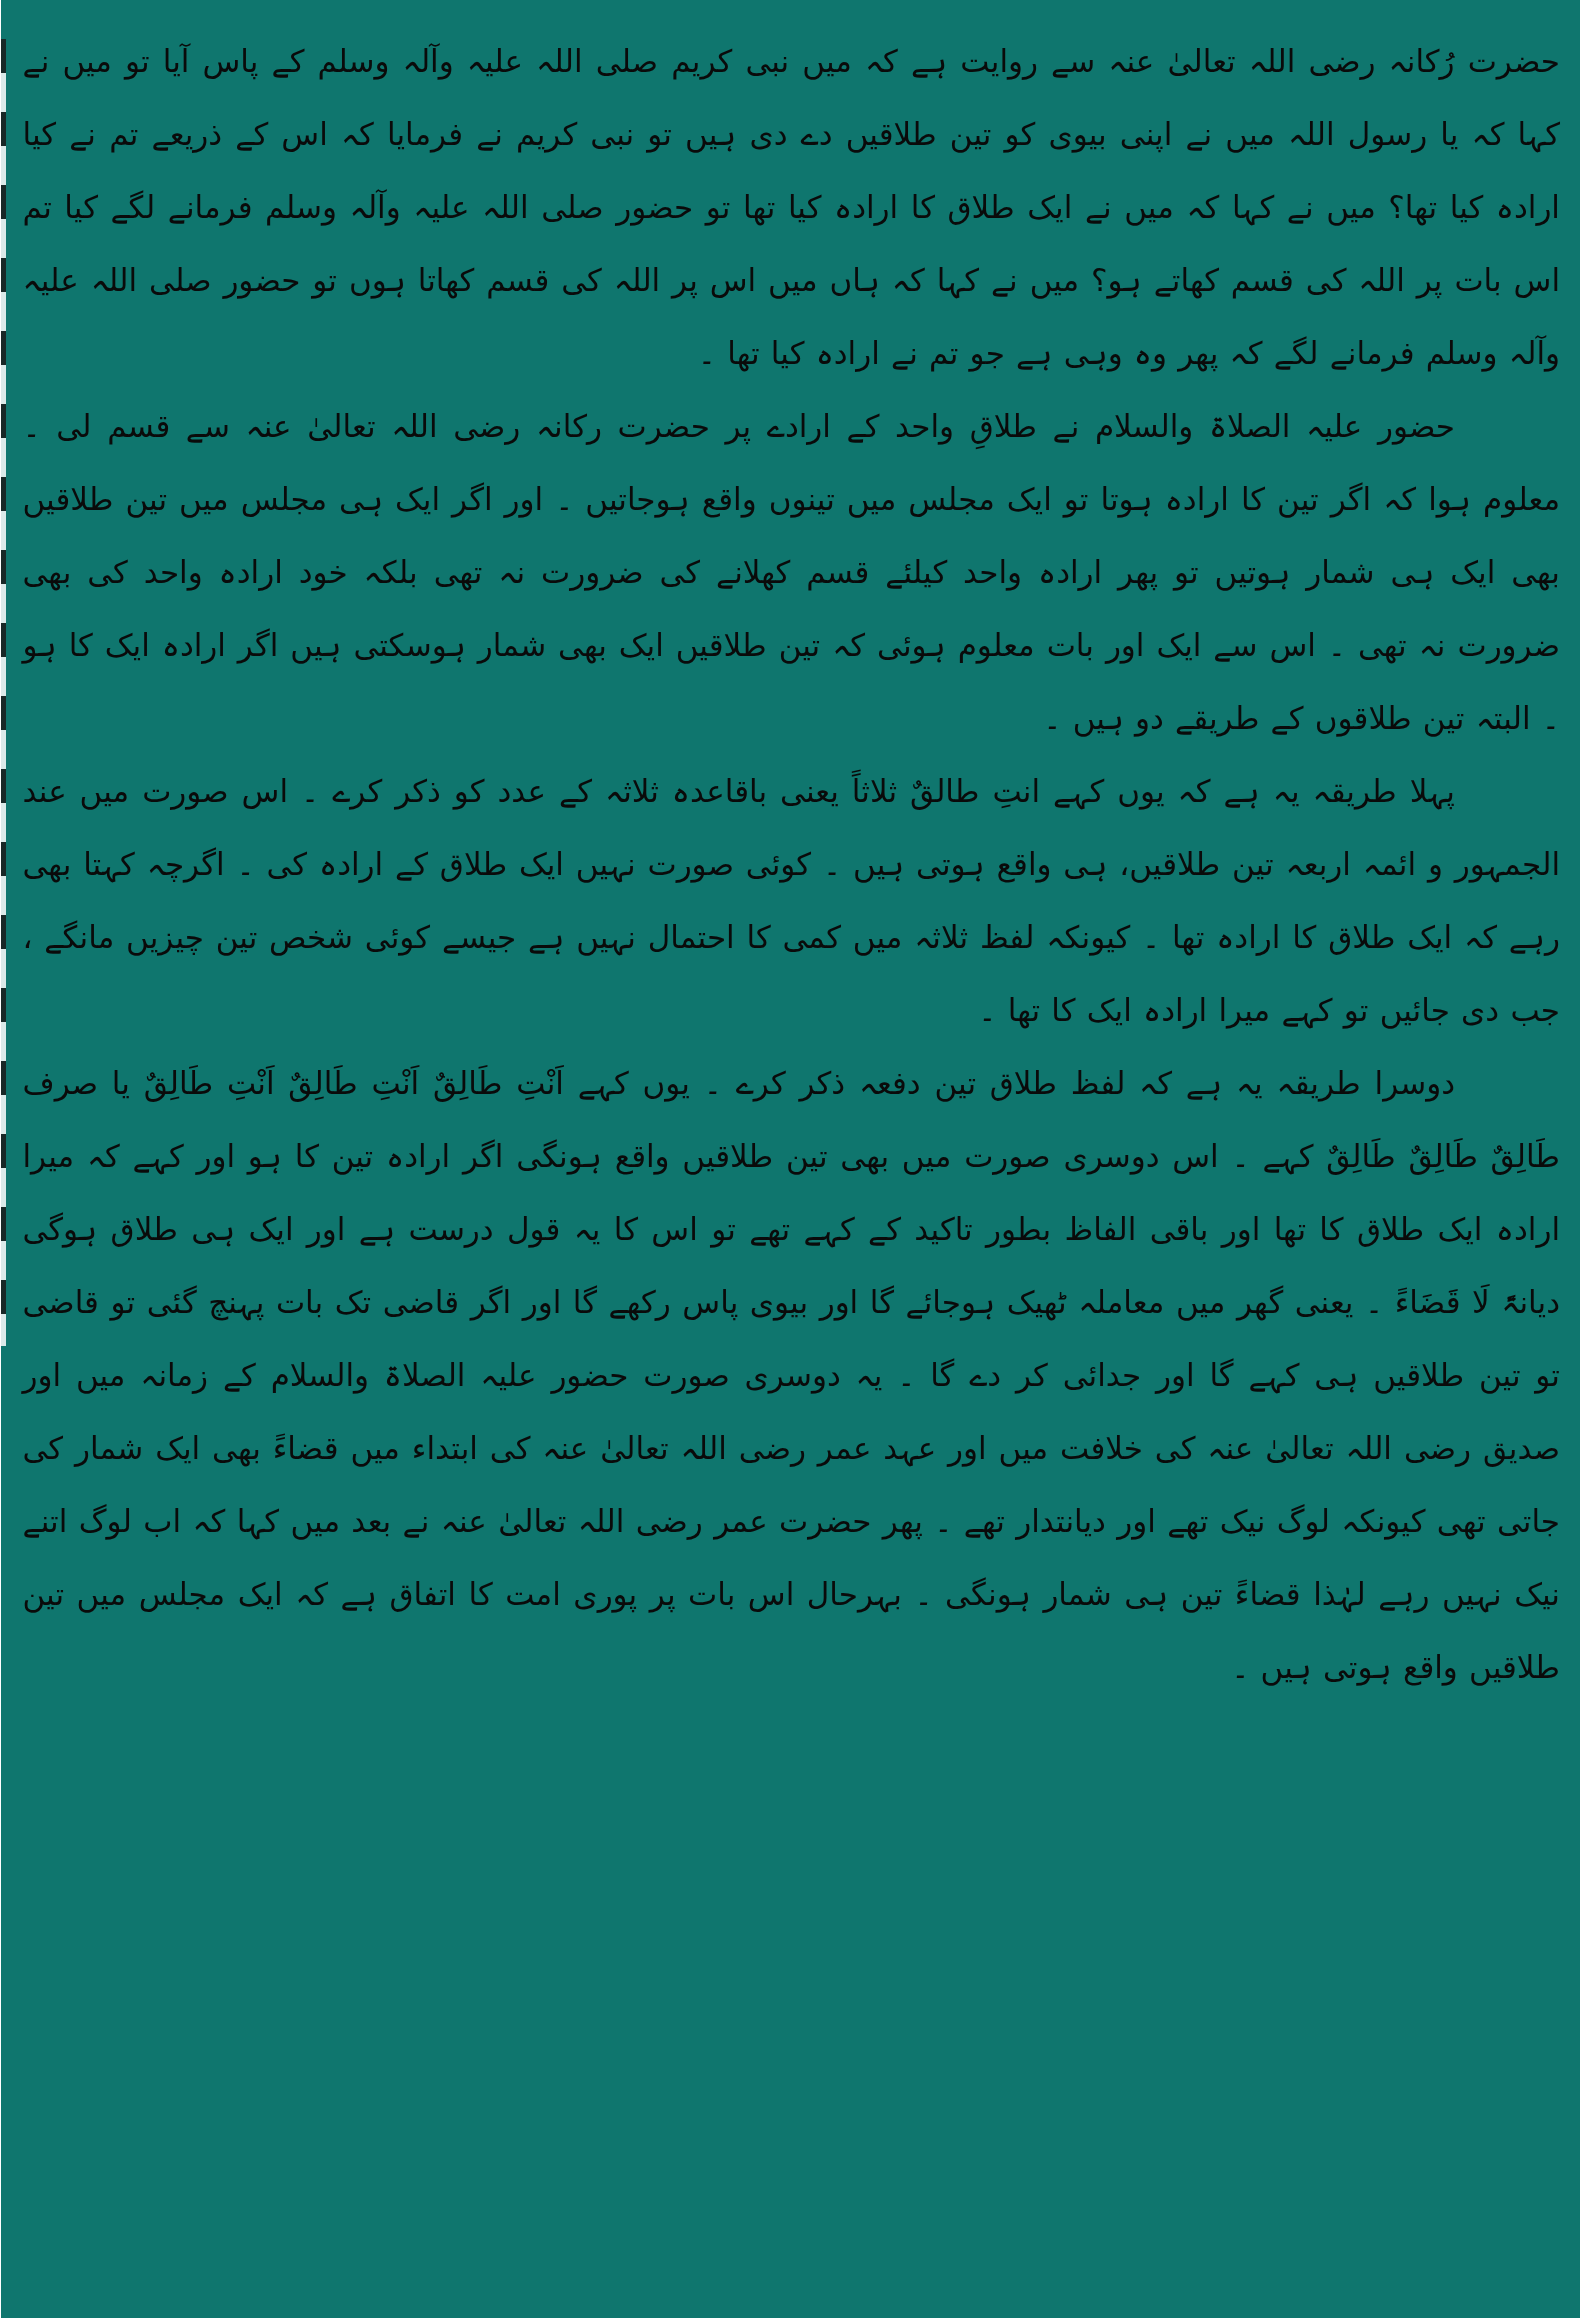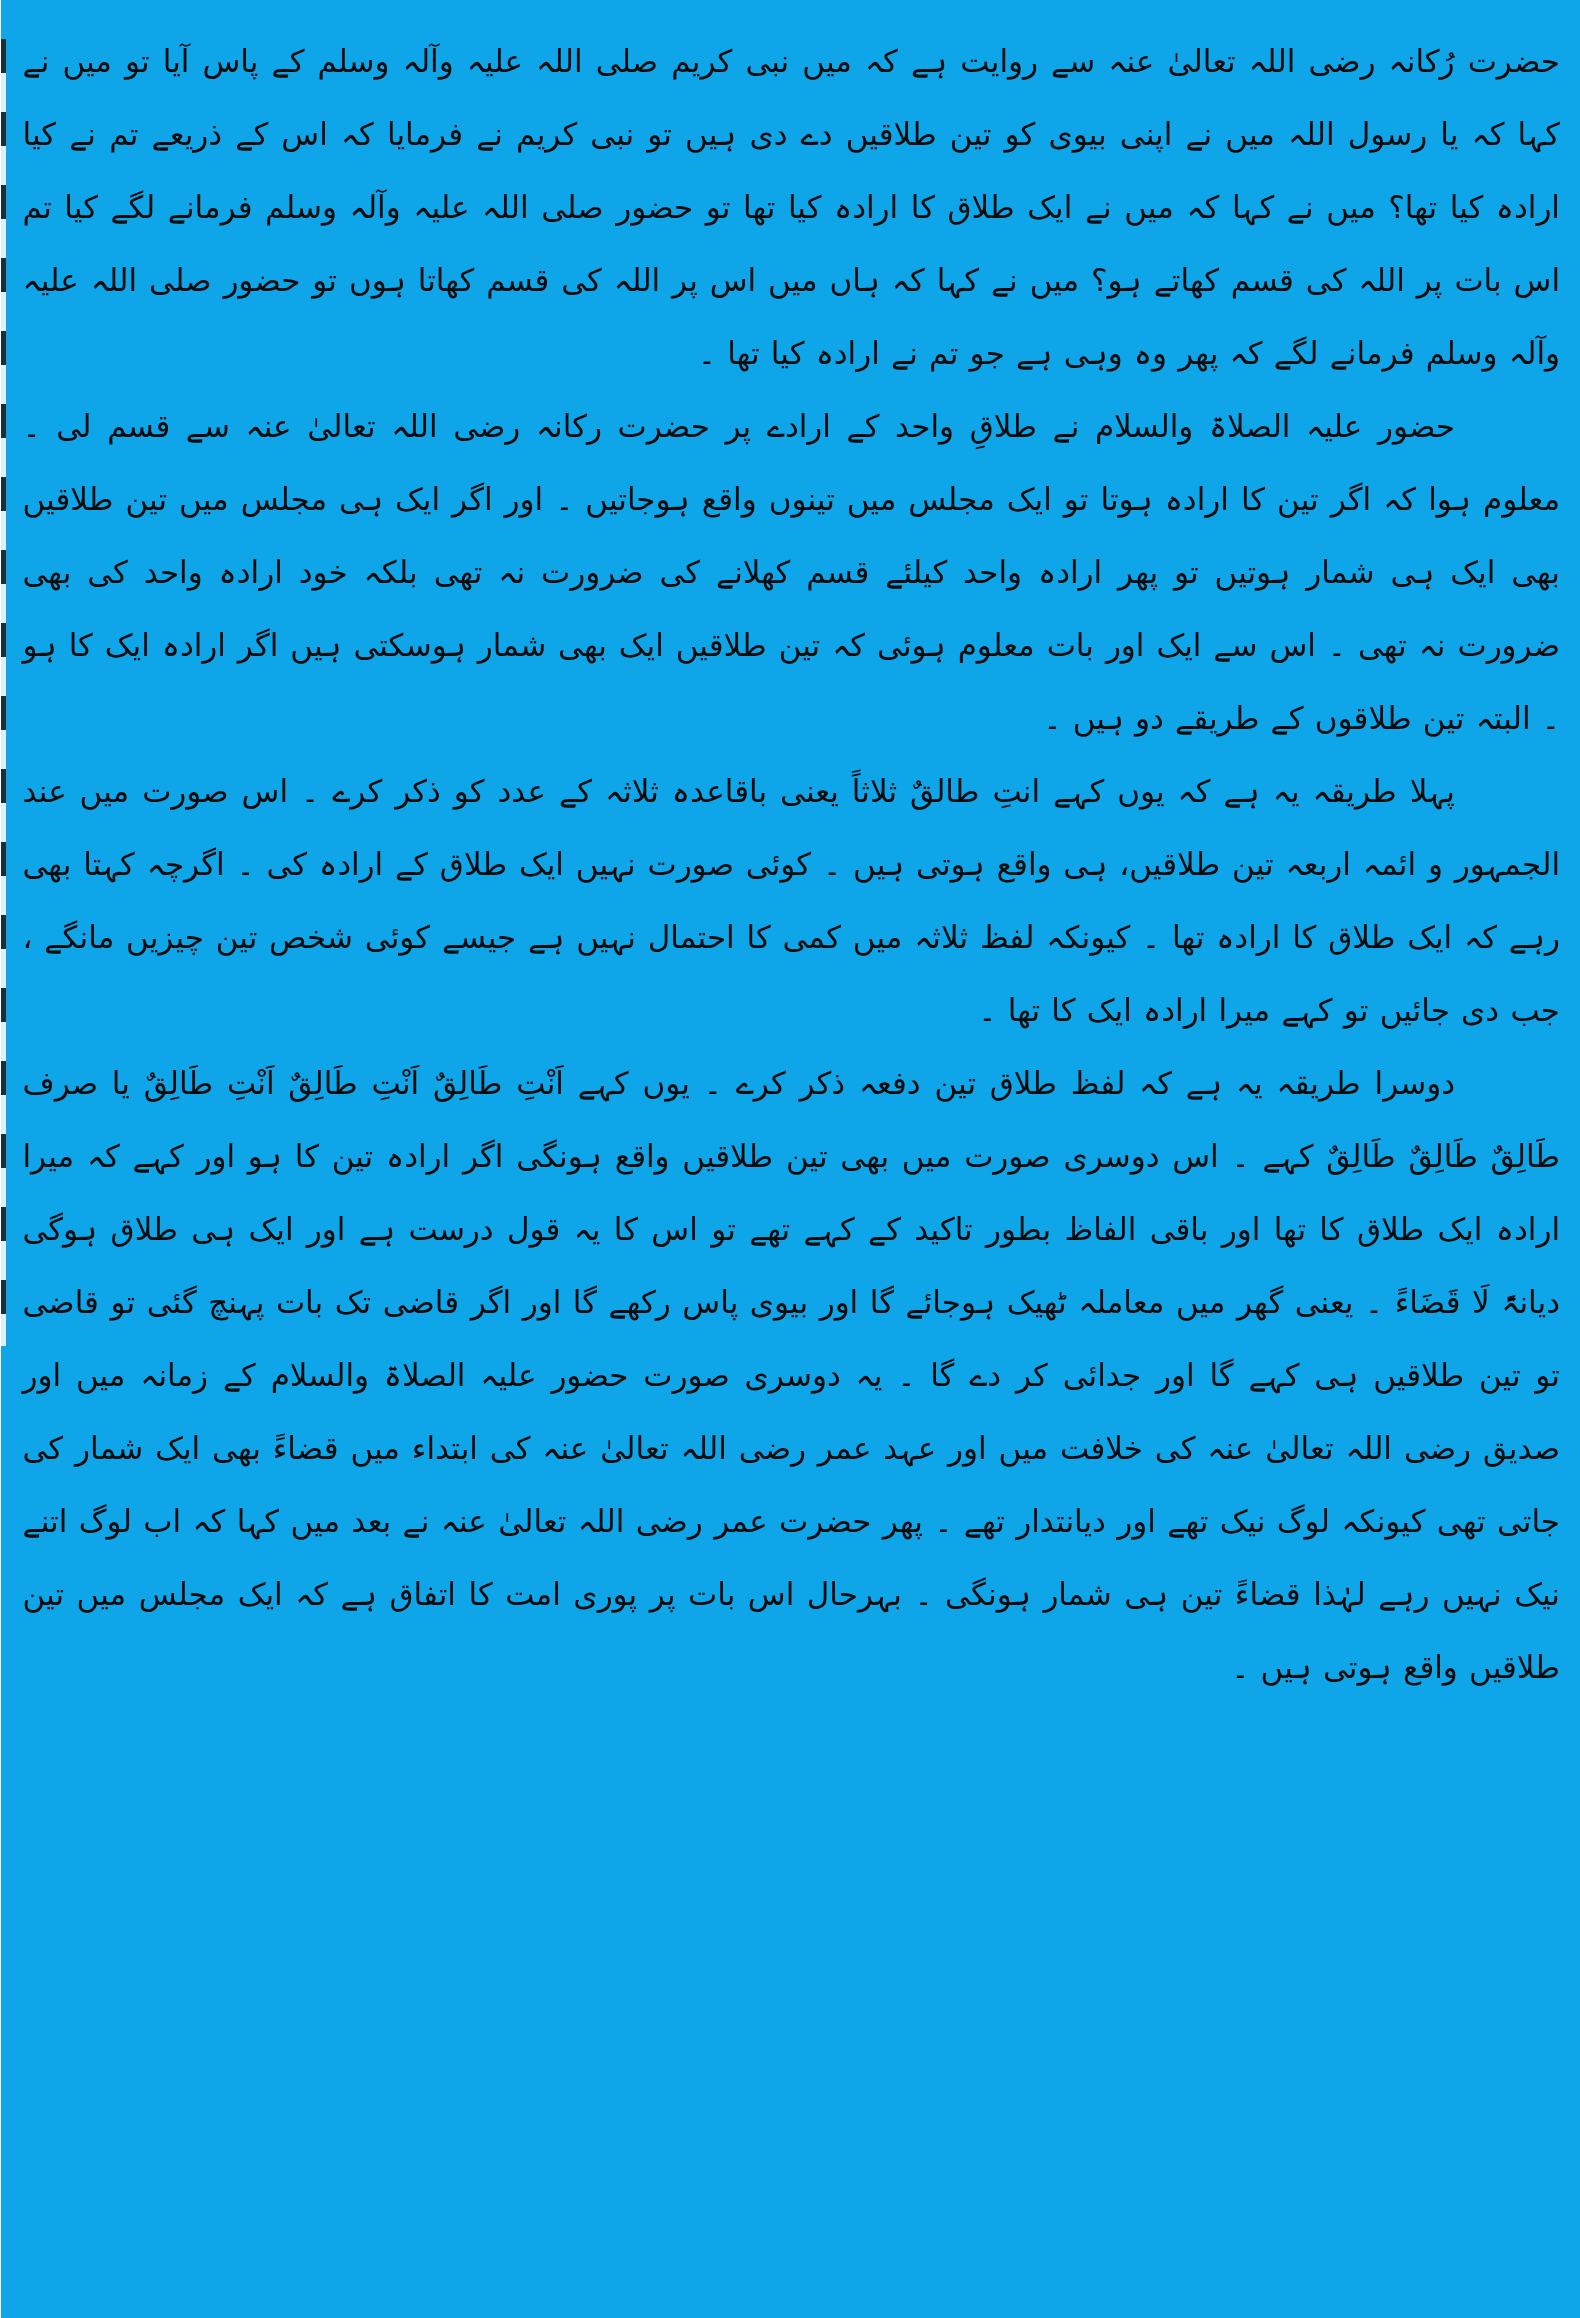--- a/index.html
+++ b/index.html
@@ -11,21 +11,21 @@
     width: 1581px;
     height: 2319px;
     position: relative;
     overflow: hidden;
     font-family: "DejaVu Sans", sans-serif;
     color: #000000;
   }
   .page {
     position: absolute;
     inset: 0;
-    background: #0ea5e9;
+    background: #0f766e;
   }
   
   .edge-artifact {
     position: absolute;
     left: 0;
     top: 39px;
     width: 6.3px;
     height: 1307px;
     background: repeating-linear-gradient(
       to bottom,

